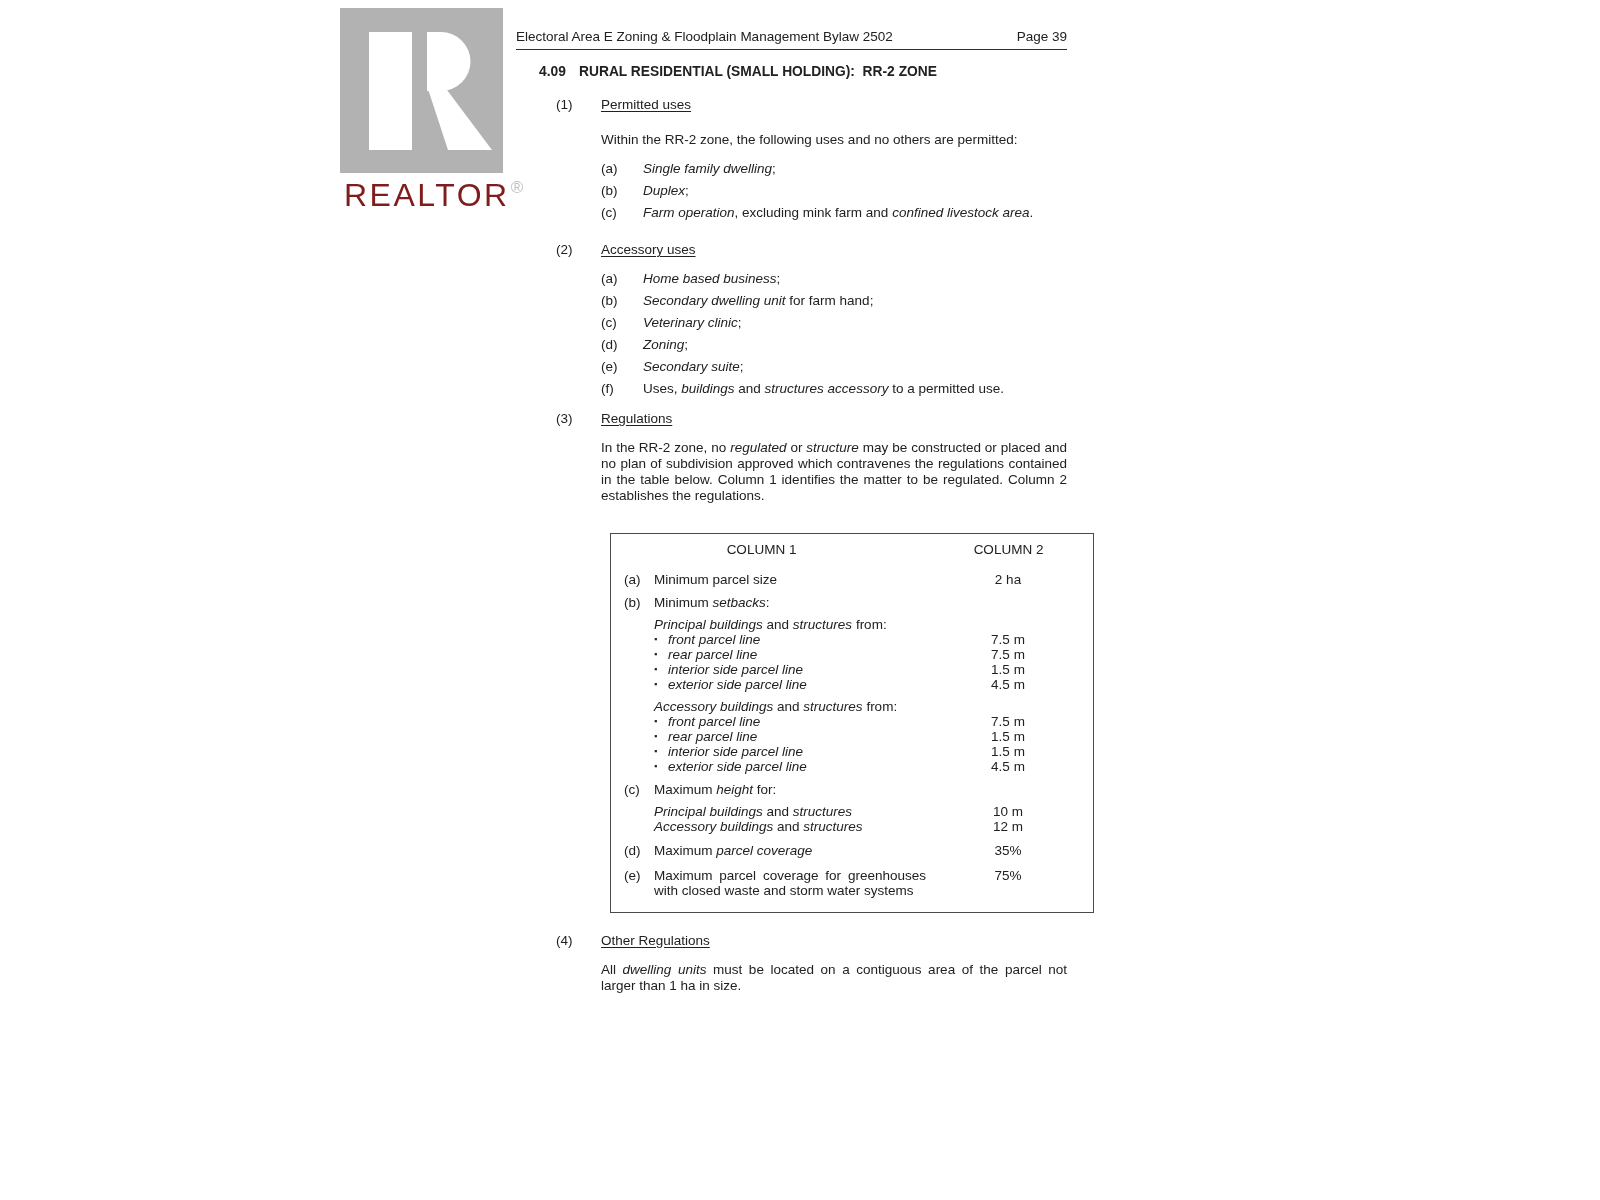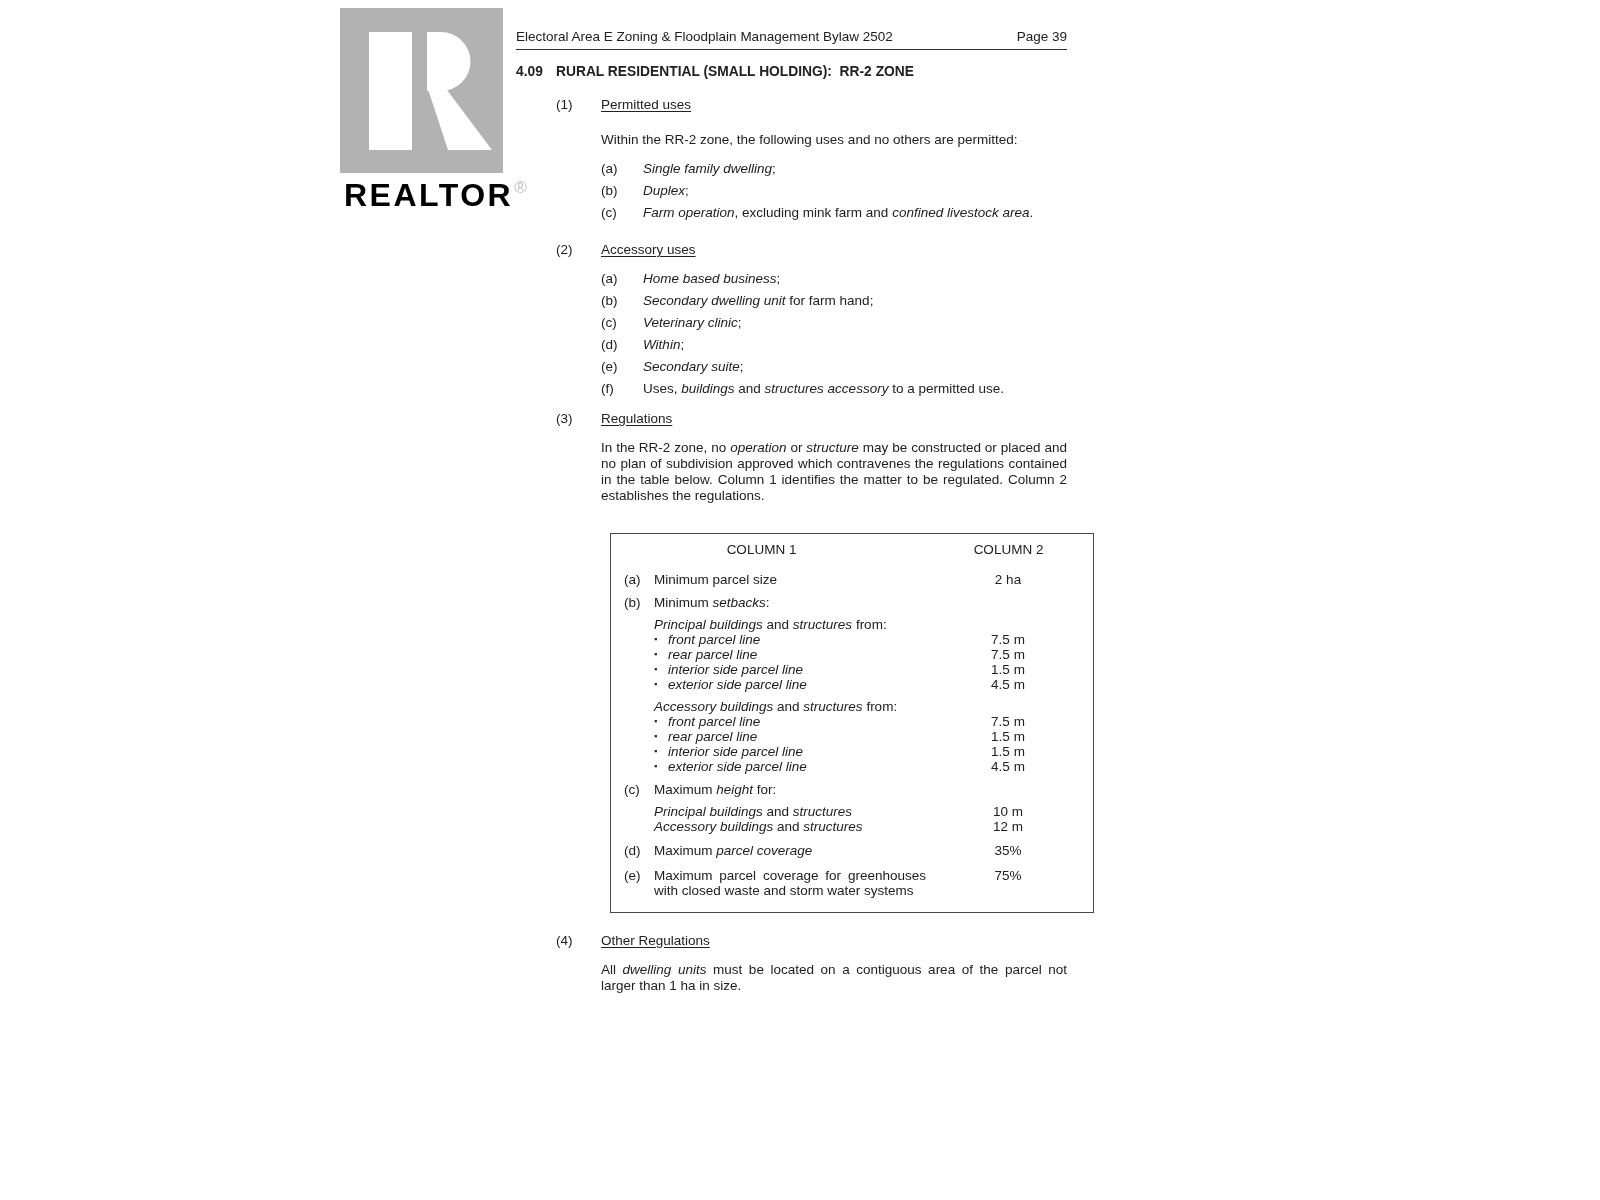--- a/index.html
+++ b/index.html
@@ -6,36 +6,36 @@
   body{
     width:1600px;height:1200px;position:relative;overflow:hidden;
     background:#ffffff;color:#212121;
     font-family:"Liberation Sans", sans-serif;
   }
   
   .watermark{position:absolute;left:340px;top:8px;width:200px;}
   .wm-block{display:block;}
   .wm-text-row{margin-top:4px;margin-left:4px;white-space:nowrap;}
   .wm-text{
-    font-size:32px;letter-spacing:2.5px;color:#000000;font-weight:bold;
+    font-size:32px;letter-spacing:2.5px;color:#7f1d1d;font-weight:normal;
   }
   .wm-reg{
     font-size:17px;color:#c1c1c1;vertical-align:13px;margin-left:1px;
   }
   
   .content{
     position:absolute;left:516px;top:29px;width:551px;
     font-size:13.5px;line-height:16px;
   }
   .hdr{
     display:flex;justify-content:space-between;
     padding-bottom:4px;border-bottom:1.8px solid #2e2e2e;
   }
   .docrow{display:flex;margin-top:14px;font-weight:bold;font-size:13.8px;}
-  .doc-num{width:40px;flex:none;}
+  .doc-num{width:40px;flex:none;margin-left:23px;}
   .doc-title{white-space:pre-wrap;}
   .sec-head{display:flex;}
   .sh1{margin-top:17px;}
   .sh2{margin-top:21px;}
   .sh3{margin-top:14px;}
   .sh4{margin-top:20px;}
   .sec-num{margin-left:40px;width:45px;flex:none;}
   .sec-heading{text-decoration:underline;text-underline-offset:2px;}
   .sec-body{margin-left:85px;width:466px;}
   .intro{margin:19px 0 0 0;}
@@ -129,38 +129,38 @@
       <div class="item">
         <span class="item-label">(b)</span>
         <span class="item-text"><i>Secondary dwelling unit</i> for farm hand;</span>
       </div>
       <div class="item">
         <span class="item-label">(c)</span>
         <span class="item-text"><i>Veterinary clinic</i>;</span>
       </div>
       <div class="item">
         <span class="item-label">(d)</span>
-        <span class="item-text"><i>Within</i>;</span>
+        <span class="item-text"><i>Zoning</i>;</span>
       </div>
       <div class="item">
         <span class="item-label">(e)</span>
         <span class="item-text"><i>Secondary suite</i>;</span>
       </div>
       <div class="item">
         <span class="item-label">(f)</span>
         <span class="item-text">Uses, <i>buildings</i> and <i>structures accessory</i> to a permitted use.</span>
       </div>
     </div>
 
     <div class="sec-head sh3">
       <span class="sec-num">(3)</span>
       <span class="sec-heading">Regulations</span>
     </div>
     <div class="sec-body">
-      <p class="para">In the RR-2 zone, no <i>operation</i> or <i>structure</i> may be constructed or placed and no plan of subdivision approved which contravenes the regulations contained in the table below.  Column 1 identifies the matter to be regulated.  Column 2 establishes the regulations.</p>
+      <p class="para">In the RR-2 zone, no <i>regulated</i> or <i>structure</i> may be constructed or placed and no plan of subdivision approved which contravenes the regulations contained in the table below.  Column 1 identifies the matter to be regulated.  Column 2 establishes the regulations.</p>
     </div>
 
     <div class="ztable">
       <div class="thead">
         <span class="th1">COLUMN 1</span>
         <span class="th2">COLUMN 2</span>
       </div>
 
       <div class="trow ra">
         <span class="tlabel">(a)</span>

